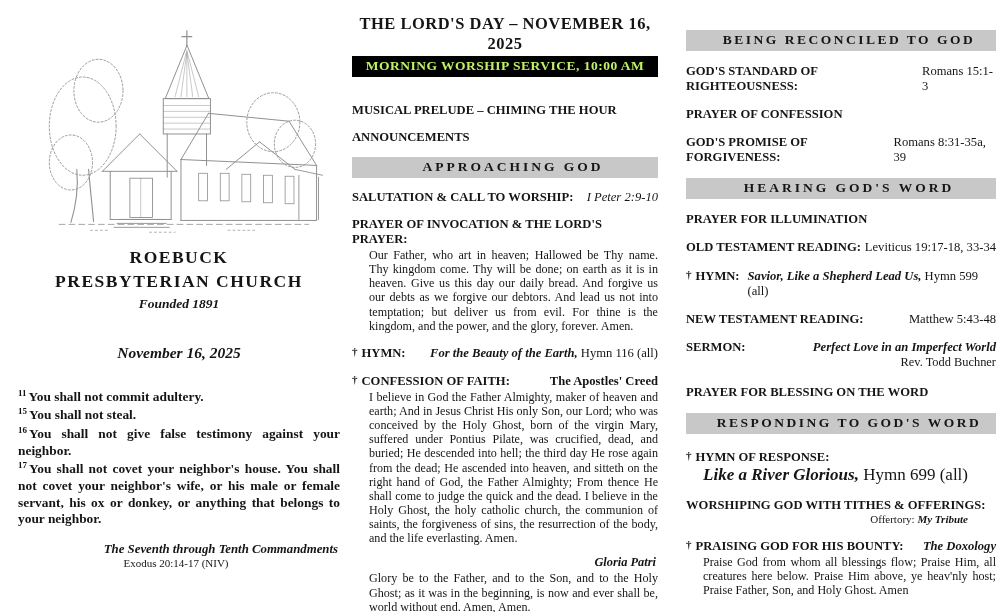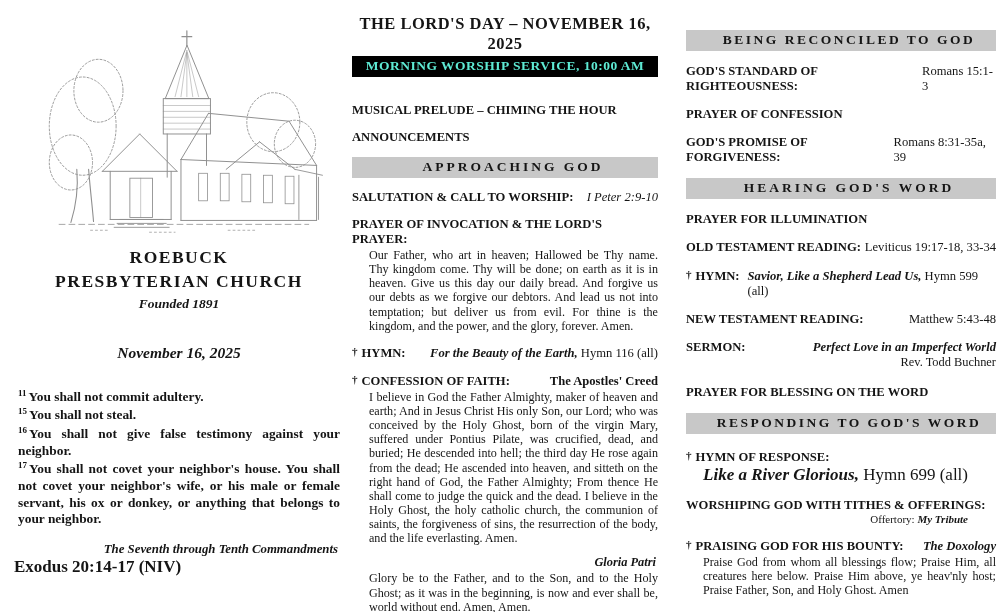--- a/index.html
+++ b/index.html
@@ -15,35 +15,35 @@
 
   
   .church-art{margin:20px auto 0 auto;display:block;}
   .church-name{font-size:17.5px;font-weight:bold;letter-spacing:1.5px;line-height:1.35;}
   .founded{font-size:13.5px;font-weight:bold;font-style:italic;margin-top:3px;}
   .date-line{font-size:15.5px;font-style:italic;font-weight:bold;margin-top:32px;}
   .scripture{margin-top:26px;text-align:justify;font-size:13.4px;font-weight:bold;line-height:1.25;padding:0 4px;}
   .scripture p{margin:0;}
   .scripture sup{font-size:9px;margin-right:2px;}
   .attribution{font-size:12.8px;font-weight:bold;font-style:italic;text-align:right;margin-top:14px;padding-right:6px;}
-  .reference{font-size:17px;font-weight:bold;text-align:left;padding-right:6px;}
+  .reference{font-size:11px;font-weight:normal;text-align:center;padding-right:6px;}
 
   
   .sec-bar{background:#c8c8c8;text-align:center;font-weight:bold;font-size:13.5px;letter-spacing:3px;padding:2px 0 3px 16px;}
   .lbl{font-weight:bold;}
   .flexline{display:flex;justify-content:space-between;align-items:baseline;font-size:12.6px;}
   .entry{margin-top:12px;}
   .dagger{font-size:11px;vertical-align:2px;margin-right:4px;font-weight:bold;}
   .ital{font-style:italic;font-weight:bold;}
   .body-text{font-size:12.1px;text-align:justify;line-height:1.17;margin:1px 0 0 17px;}
   .rightal{text-align:right;}
 
   
   .main-title{font-size:16.5px;font-weight:bold;text-align:center;letter-spacing:0.5px;}
-  .banner{background:#000;color:#5eead4;text-align:center;font-weight:bold;font-size:13.5px;letter-spacing:0.5px;padding:2px 0 3px 0;margin-top:2px;}
+  .banner{background:#000;color:#bef264;text-align:center;font-weight:bold;font-size:13.5px;letter-spacing:0.5px;padding:2px 0 3px 0;margin-top:2px;}
   .gap-lg{margin-top:26px;}
   .gloria-head{font-size:12.4px;text-align:right;margin-top:10px;padding-right:2px;}
 
   
   .col-right .entry{margin-top:13px;}
 </style>
 </head>
 <body>
 
 <div class="col col-left">

